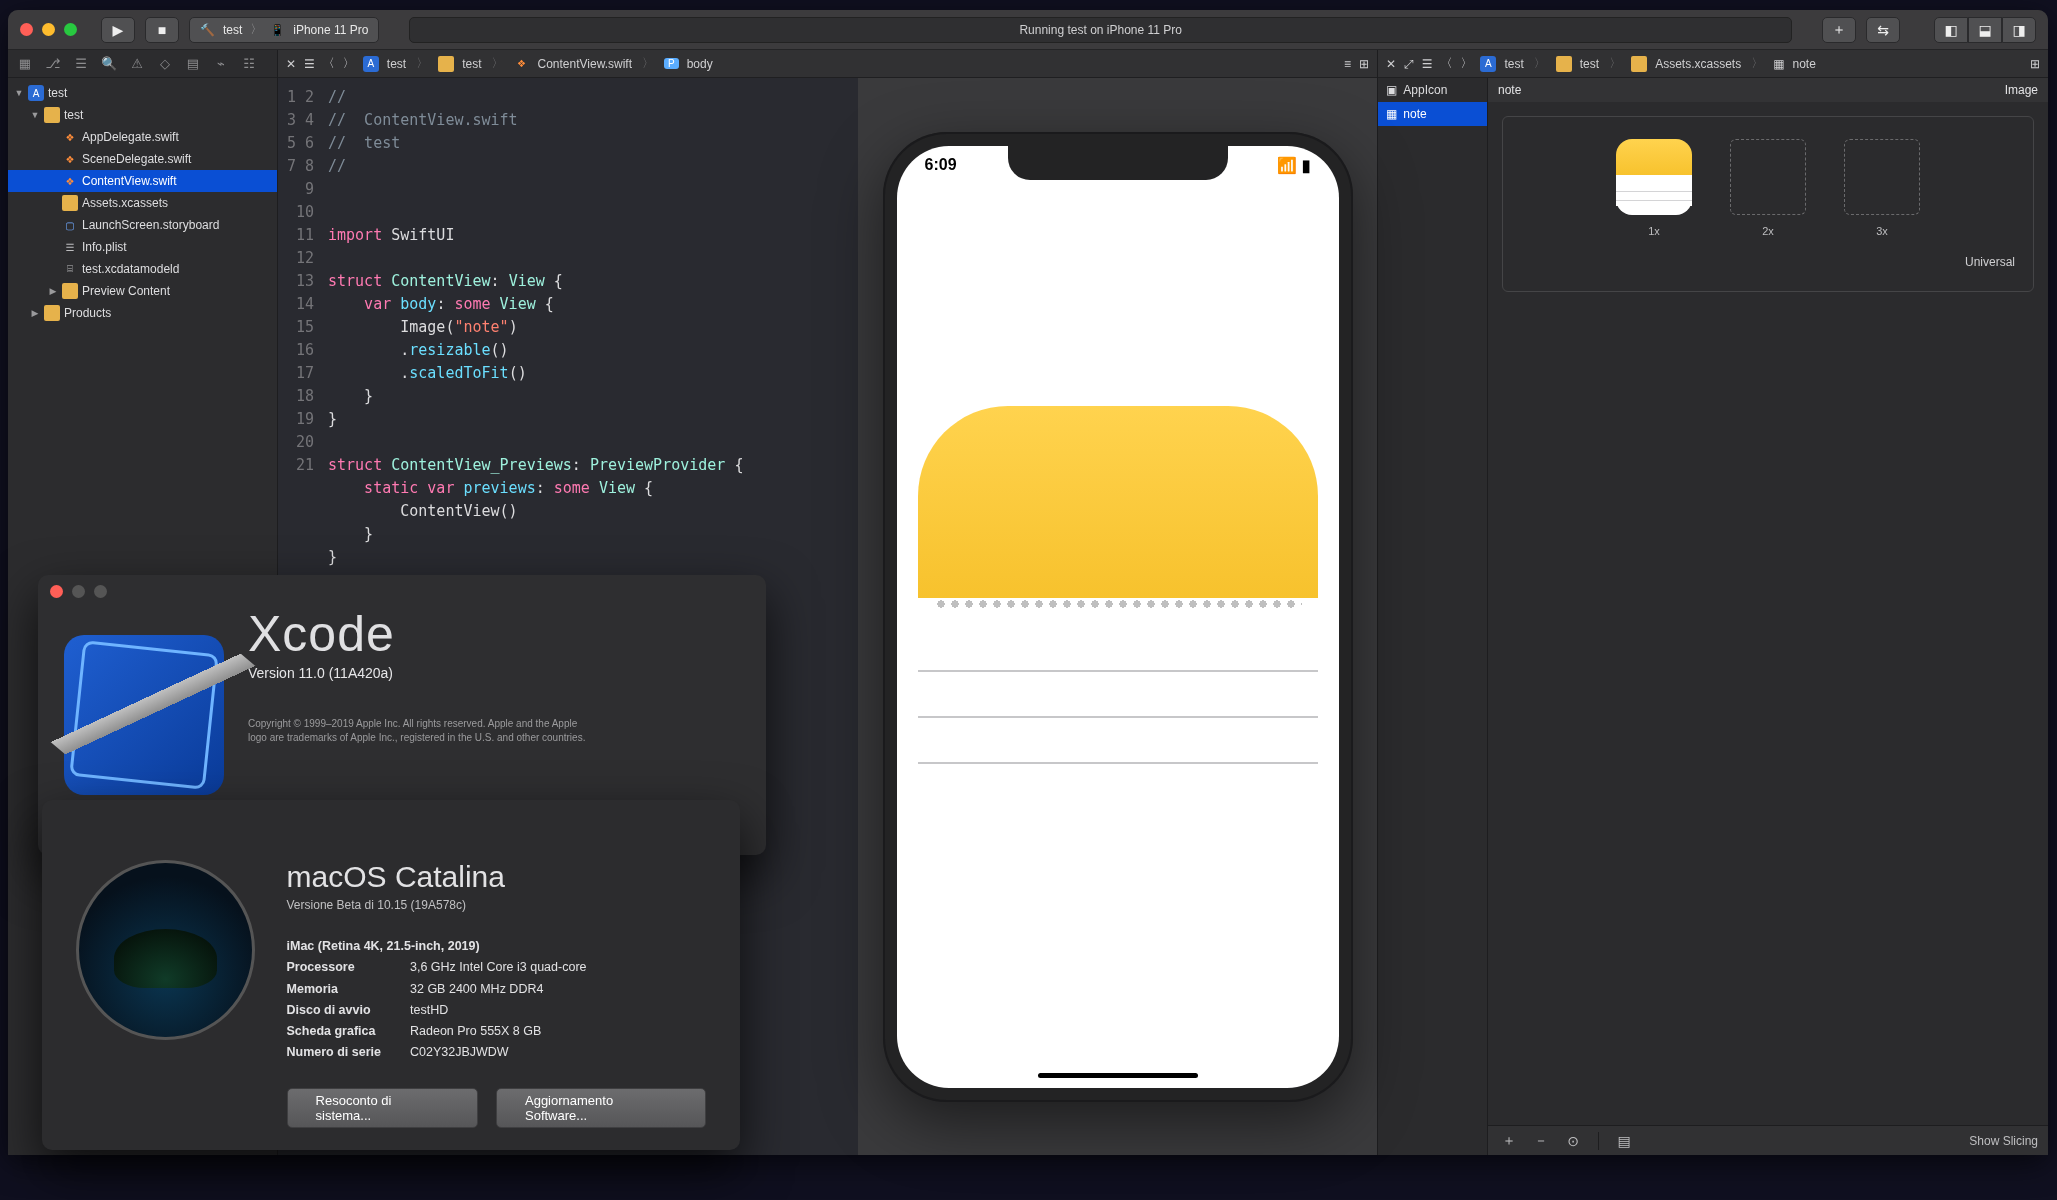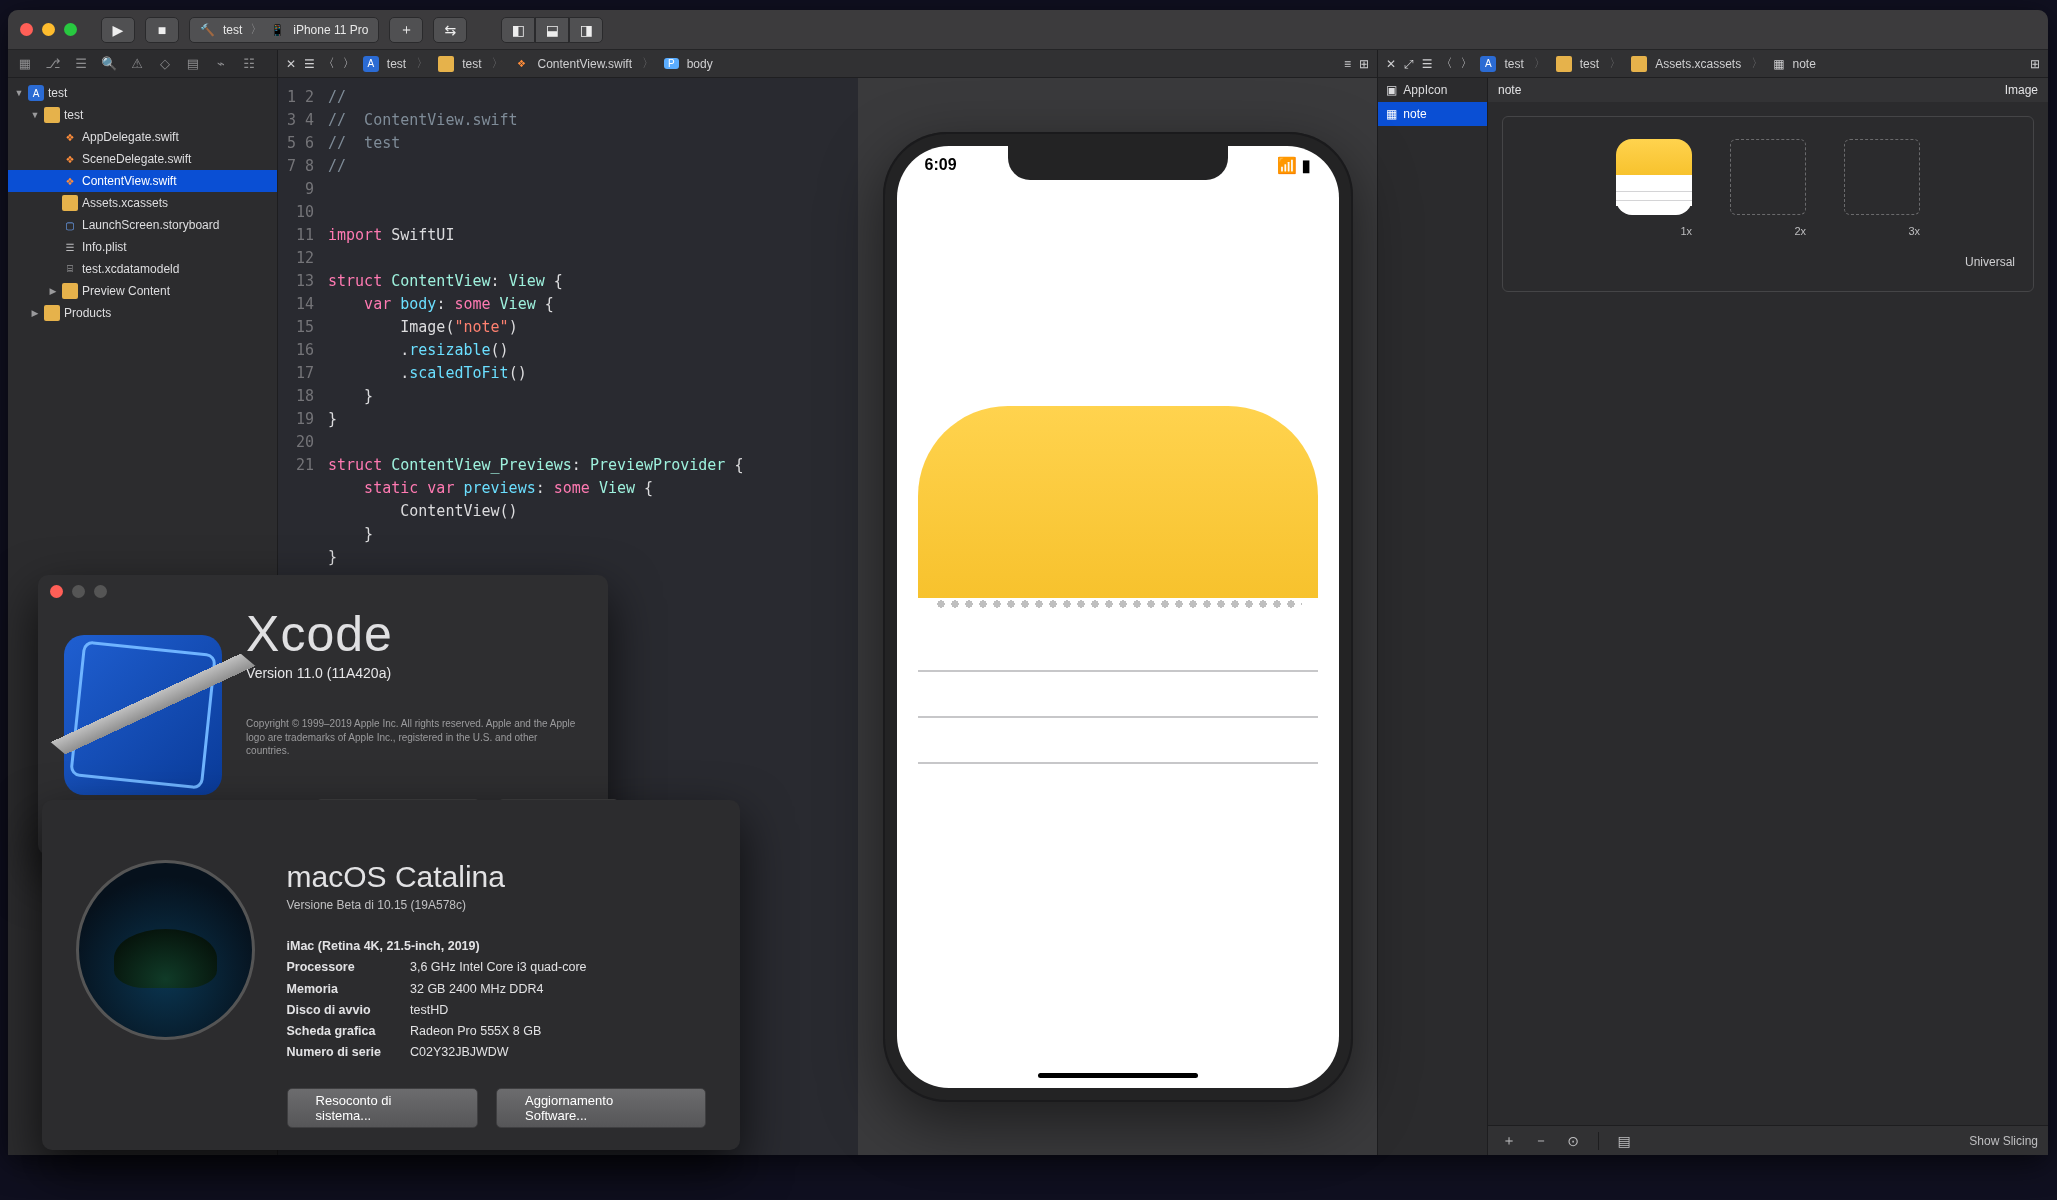--- a/index.html
+++ b/index.html
@@ -105,33 +105,33 @@
   
   .assets{flex:1;display:flex;flex-direction:column;min-width:0}
   .assets-body{flex:1;display:flex}
   .assets-list{width:110px;border-right:1px solid #1d1d1f}
   .al-item{display:flex;align-items:center;gap:6px;height:24px;padding:0 8px;color:#dcdcde;font-size:12px}
   .al-item.sel{background:#0a4fd4;color:#fff}
   .asset-main{flex:1;display:flex;flex-direction:column}
   .asset-head{height:24px;display:flex;align-items:center;justify-content:space-between;background:#333335;padding:0 10px;font-size:12px;color:#e3e3e5}
   .set-box{margin:14px;border:1px solid #454547;border-radius:6px;padding:22px 18px}
   .wells{display:flex;gap:38px;justify-content:center}
-  .well{display:flex;flex-direction:column;align-items:flex-end;gap:10px}
+  .well{display:flex;flex-direction:column;align-items:center;gap:10px}
   .slot{width:76px;height:76px;border:1px dashed #6a6a6c;border-radius:6px}
   .slot.full{border:0}
   .note-icon{width:76px;height:76px;border-radius:16px;position:relative}
   .note-icon::after{content:"";position:absolute;left:0;right:0;top:58%;bottom:12%;background:repeating-linear-gradient(#fff,#fff 8px,#d4d4d6 8px,#d4d4d6 9px)}
   .wlbl{font-size:11px;color:#bdbdbf}
   .setname{margin-top:18px;text-align:right;color:#cfcfd1;font-size:12px}
   .assets-foot{height:30px;background:#313133;border-top:1px solid #1d1d1f;display:flex;align-items:center;gap:10px;padding:0 10px;color:#bfbfc1;font-size:14px}
   .assets-foot .right{margin-left:auto;font-size:12px}
   .assets-foot .iconbtn{width:22px;text-align:center}
   
   .about-xcode{
-    position:absolute;left:38px;top:575px;width:570px;height:280px;
+    position:absolute;left:38px;top:575px;width:728px;height:280px;
     background:#2e2e30;border-radius:10px;box-shadow:0 20px 50px rgba(0,0,0,.7);
     display:flex;gap:24px;padding:20px 26px;color:#e0e0e2
   }
   .about-xcode .tl-row{position:absolute;top:10px;left:12px;display:flex;gap:9px}
   .about-xcode .tl-row .tl.y,.about-xcode .tl-row .tl.g{background:#555}
   .xc-icon{width:160px;height:160px;align-self:center;background:
      linear-gradient(135deg,#1f5fd1,#0a3b99);border-radius:20px;position:relative}
   .xc-icon::before{content:"";position:absolute;inset:12px;border:3px solid #6fb4ff;border-radius:10px;transform:rotate(6deg)}
   .xc-icon::after{content:"";position:absolute;left:14px;top:-26px;width:150px;height:190px;background:linear-gradient(115deg,transparent 46%,#c0c0c0 46%,#8f8f8f 54%,transparent 54%);transform:rotate(40deg)}
   .xc-text h1{font-weight:300;font-size:50px;letter-spacing:1px;margin-top:10px}
@@ -170,20 +170,23 @@
       <div class="tl g"></div>
     </div>
     <div class="tb-btn sq">▶</div>
     <div class="tb-btn sq">■</div>
     <div class="scheme">
       <span>🔨</span>
       <span>test</span>
       <span class="chev">〉</span>
       <span>📱</span>
       <span>iPhone 11 Pro</span>
+    </div>
+    <div class="runbar">
+      <span>Running test on iPhone 11 Pro</span>
     </div>
     <div class="tb-btn sq">＋</div>
     <div class="tb-btn sq">⇆</div>
     <div style="width:14px"></div>
     <div class="tb-group">
       <div class="tb-btn sq">◧</div>
       <div class="tb-btn sq">⬓</div>
       <div class="tb-btn sq">◨</div>
     </div>
   </div>

